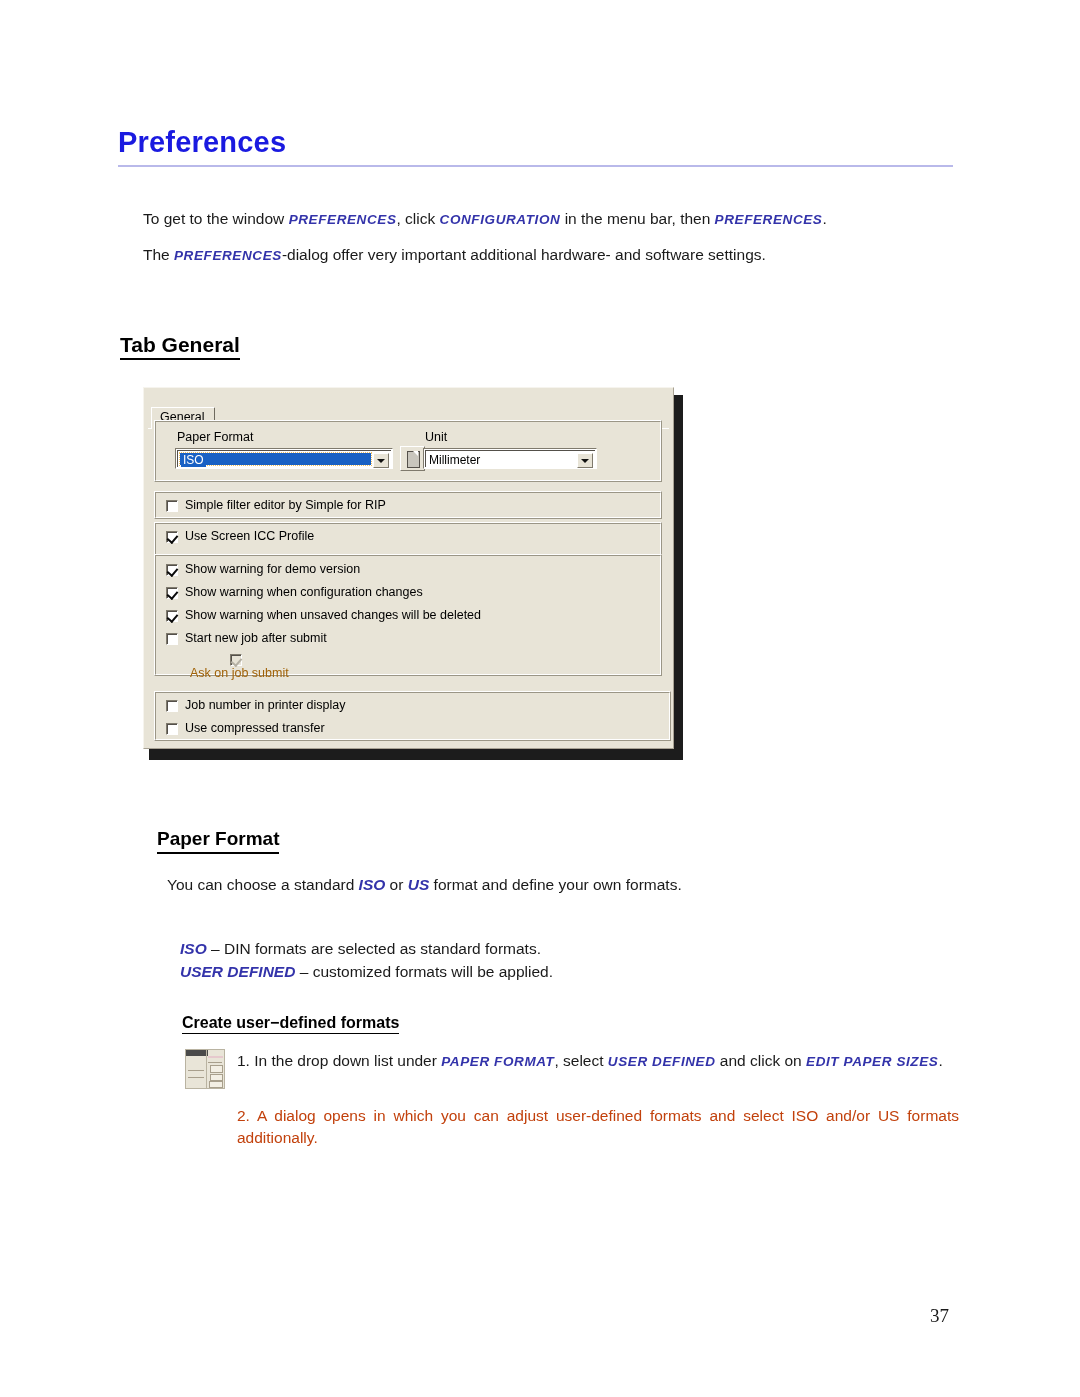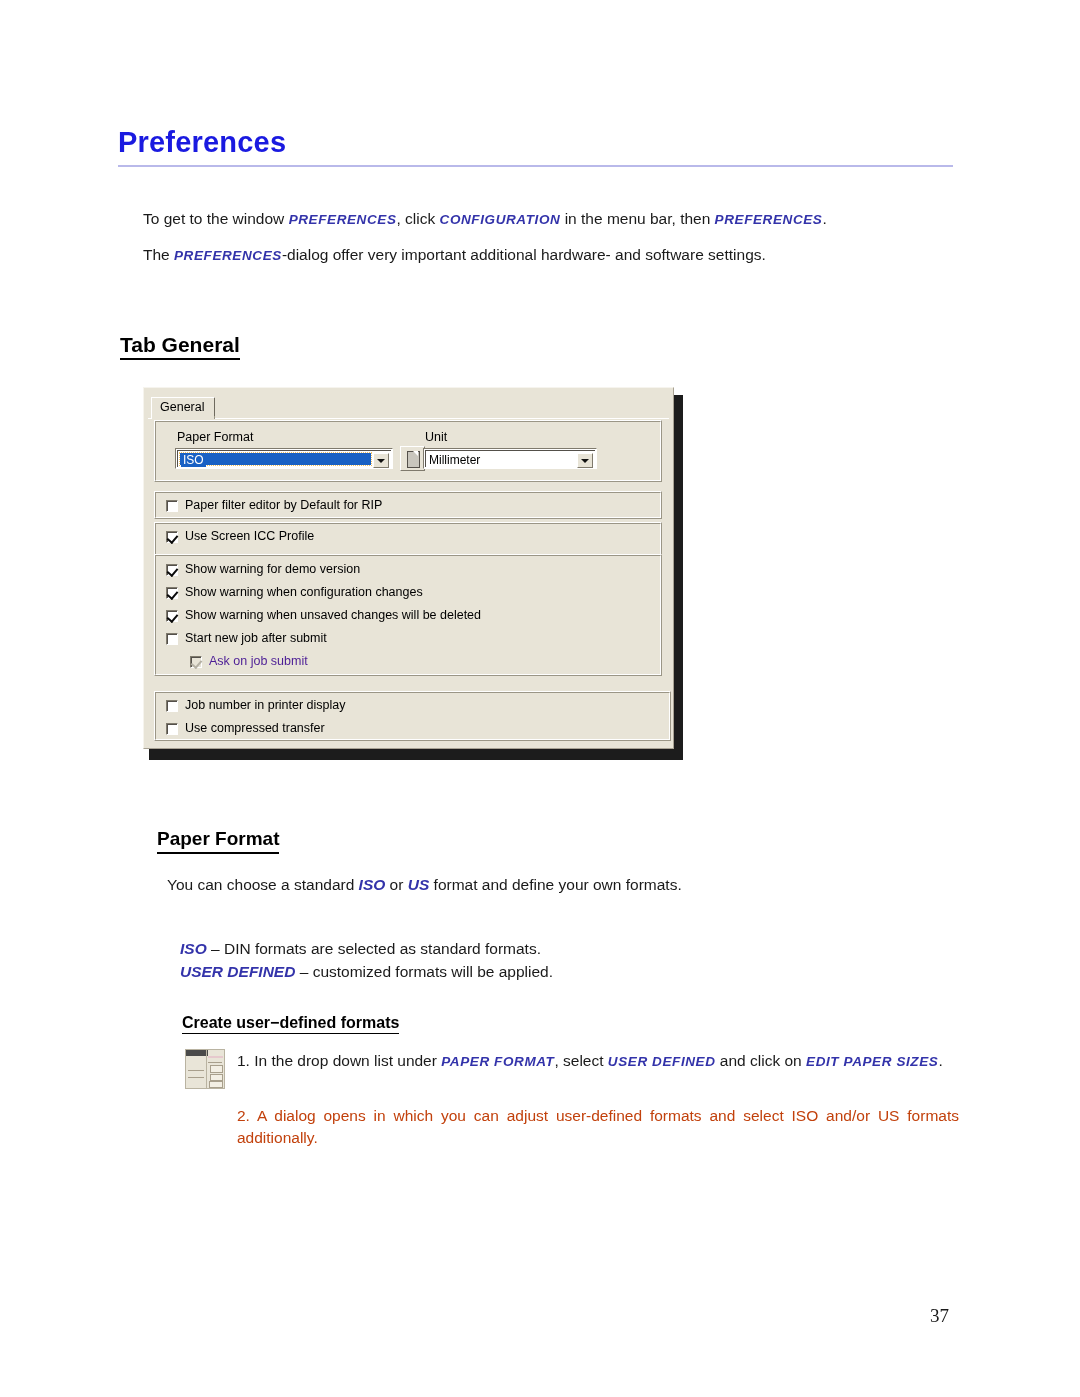--- a/index.html
+++ b/index.html
@@ -175,21 +175,21 @@
     border-top: 1px solid #f6f4ee;
     border-left: 1px solid #f6f4ee;
     border-right: 1px solid #a8a294;
     border-bottom: 1px solid #a8a294;
   }
 
   
   #tab-strip {
     position: absolute;
     left: 4px;
-    top: 9px;
+    top: 19px;
     width: 521px;
     height: 22px;
   }
   #tab-general {
     position: absolute;
     left: 3px;
     top: 0;
     padding: 2px 10px 3px 8px;
     font-size: 12.5px;
     color: #000;
@@ -387,21 +387,21 @@
     position: absolute;
     left: 2px;
     top: 1px;
     width: 5px;
     height: 8px;
     border-right: 2px solid #0a0a0a;
     border-bottom: 2px solid #0a0a0a;
     transform: rotate(40deg);
     z-index: 2;
   }
-  .cb-row.disabled { color: #4c1d95; }
+  .cb-row.disabled { color: #a16207; flex-direction: column; }
   .cb-row.disabled .cb-box { background: #e8e4d7; }
   .cb-row.disabled .cb-box.checked .tick {
     border-right-color: #b4b0a4;
     border-bottom-color: #b4b0a4;
   }
 </style>
 </head>
 <body>
 
 <div class="page">
@@ -458,21 +458,21 @@
               <span class="arrow-down"></span>
             </div>
           </div>
         </div>
       </div>
 
       <div class="group" id="group-filter">
         <div class="group-inner"></div>
         <div class="cb-row" style="left:11px; top:6px;">
           <span class="cb-box"></span>
-          <span>Paper filter editor by Default for RIP</span>
+          <span>Simple filter editor by Simple for RIP</span>
         </div>
       </div>
 
       <div class="group" id="group-icc">
         <div class="group-inner"></div>
         <div class="cb-row" style="left:11px; top:6px;">
           <span class="cb-box checked">
               <span class="tick"></span>
             </span>
           <span>Use Screen ICC Profile</span>

